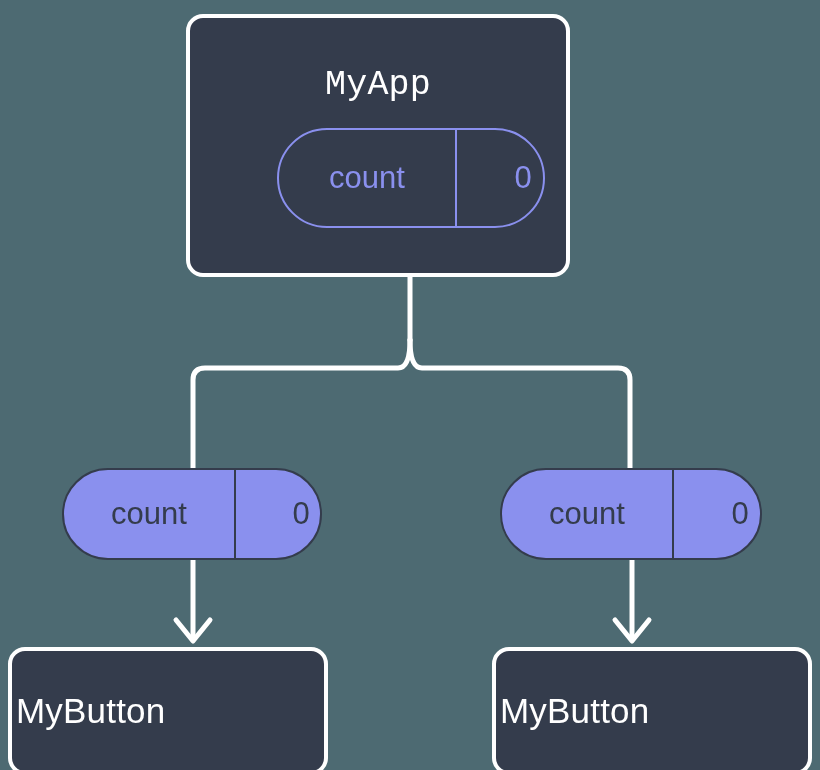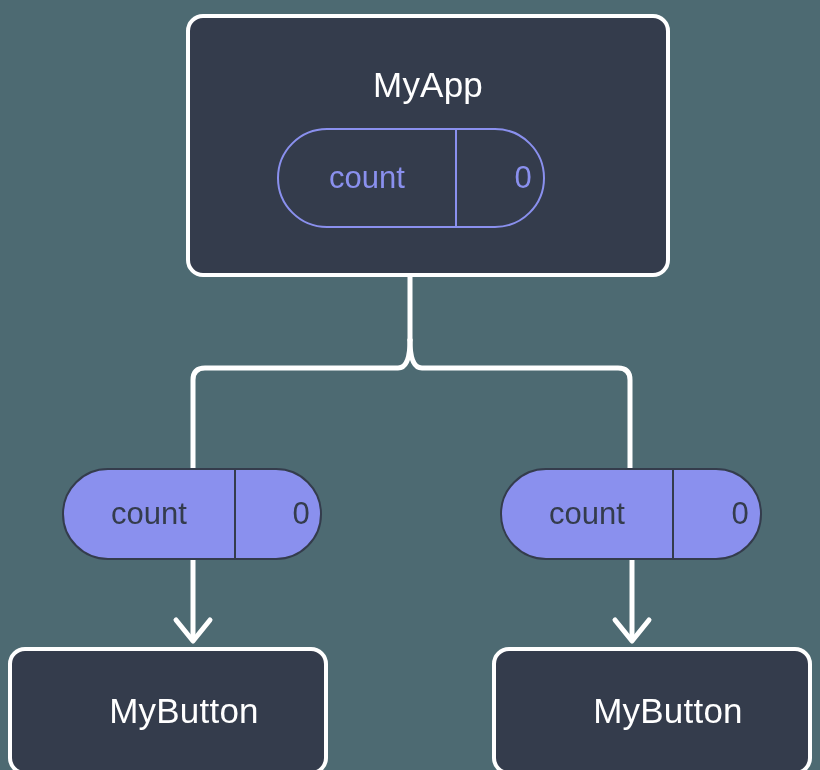--- a/index.html
+++ b/index.html
@@ -27,22 +27,23 @@
   .comp-box {
     position: absolute;
     box-sizing: border-box;
     background: #343c4c;
     border: 4px solid #ffffff;
     border-radius: 17px;
   }
   #myapp-box {
     left: 186px;
     top: 14px;
-    width: 484px;
+    width: 384px;
     height: 263px;
+    font-family: Liberation Mono, monospace;
   }
   #myapp-title {
     position: absolute;
     left: 0;
     top: 47px;
     width: 100%;
     text-align: center;
     color: #ffffff;
     font-size: 35px;
     line-height: 40px;
@@ -57,24 +58,24 @@
     height: 128px;
   }
   #mybutton-right {
     left: 492px;
     top: 647px;
     width: 320px;
     height: 128px;
   }
   .comp-box-label {
     position: absolute;
-    left: 16px;
+    left: 4px;
     top: 40px;
     width: 100%;
-    text-align: center;
+    text-align: left;
     color: #ffffff;
     font-size: 35px;
     line-height: 40px;
     letter-spacing: .2px;
   }
 
   
   .pill {
     position: absolute;
     box-sizing: border-box;

